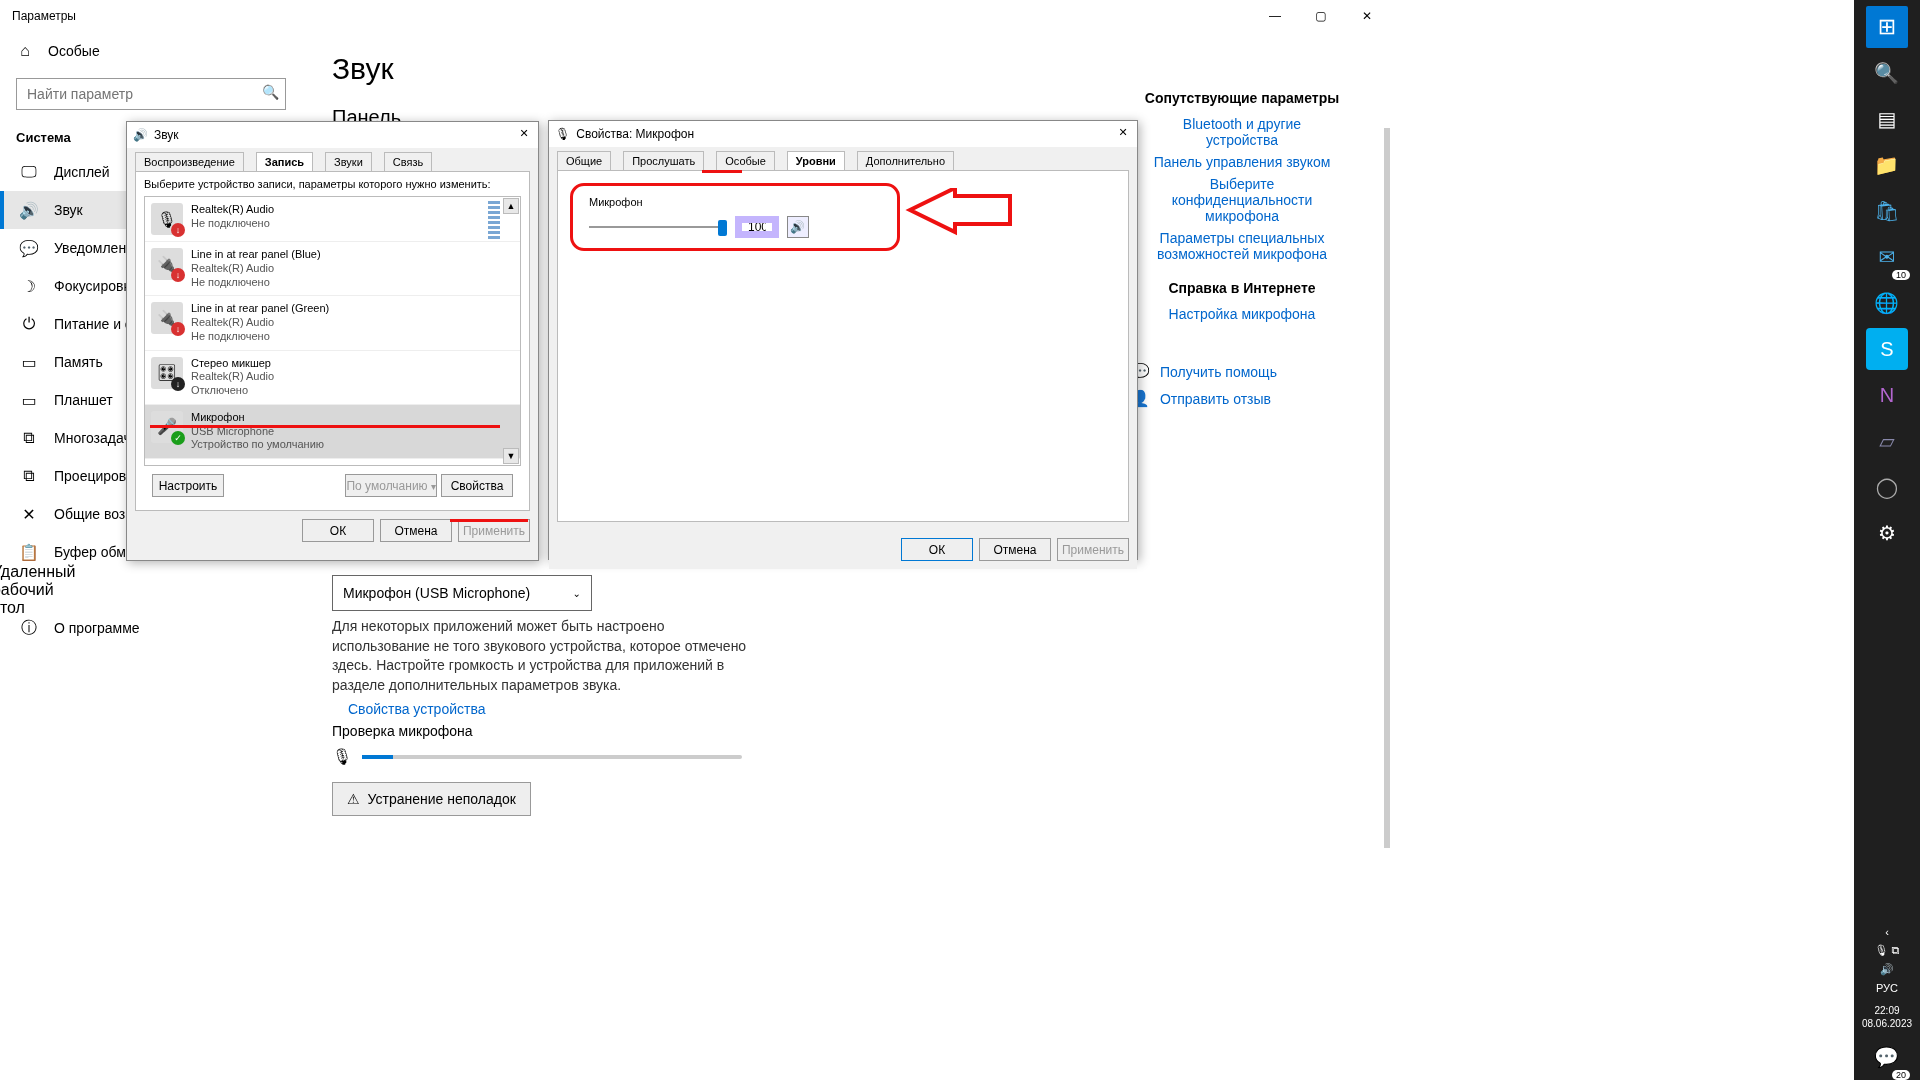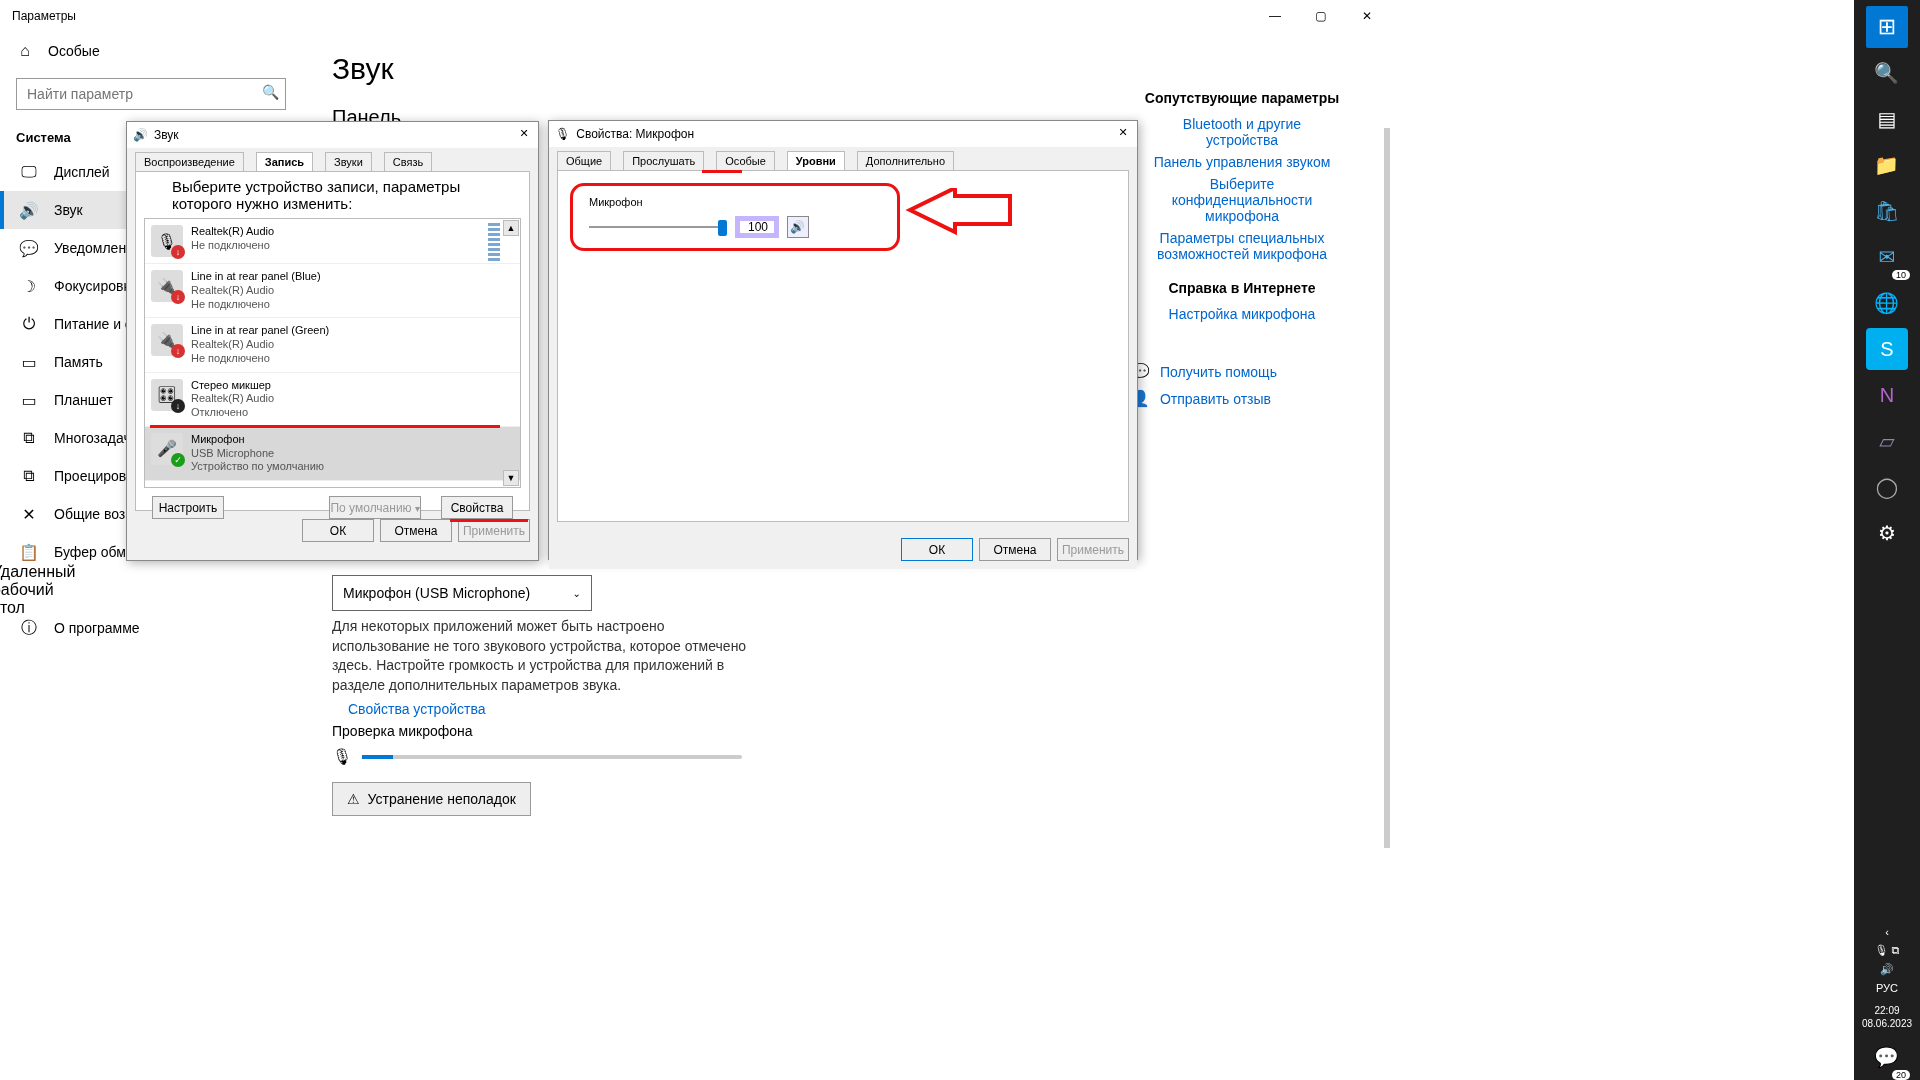--- a/index.html
+++ b/index.html
@@ -42,55 +42,55 @@
 
 
 .classic-dialog { position: absolute; background: #f0f0f0; border: 1px solid #888; box-shadow: 2px 2px 10px rgba(0,0,0,.3); }
 .sound-dialog { left: 126px; top: 121px; width: 413px; height: 440px; }
 .dialog-titlebar { height: 26px; display: flex; align-items: center; padding: 0 6px; background: #fff; font-size: 12px; gap: 6px; position: relative; }
 .dialog-close { position: absolute; right: 6px; top: 5px; width: 16px; height: 16px; font-size: 11px; text-align: center; cursor: pointer; }
 .tabstrip { display: flex; padding: 4px 8px 0 8px; gap: 12px; font-size: 11px; }
 .tab { padding: 3px 8px; border: 1px solid #bbb; border-bottom: none; background: #f0f0f0; cursor: pointer; }
 .tab.active { background: #fff; font-weight: 600; }
 .tab-panel { background: #fff; border: 1px solid #bbb; margin: 0 8px; padding: 6px 8px; height: 340px; position: relative; }
-.instruction { font-size: 15px; margin-bottom: 6px; margin-left: 28px; }
+.instruction { font-size: 11px; margin-bottom: 6px; }
 .device-list { border: 1px solid #bbb; height: 270px; overflow: hidden; position: relative; }
 .device-item { display: flex; gap: 8px; padding: 6px 6px; border-bottom: 1px solid #eee; cursor: pointer; }
 .device-item.selected { background: #d8d8d8; }
 .dev-icon { width: 32px; height: 32px; background: #ddd; border-radius: 3px; display: flex; align-items: center; justify-content: center; font-size: 16px; position: relative; flex-shrink: 0; }
 .dev-badge { position: absolute; right: -2px; bottom: -2px; width: 14px; height: 14px; border-radius: 50%; font-size: 9px; display: flex; align-items: center; justify-content: center; color: #fff; }
 .dev-badge.red { background: #d83131; }
 .dev-badge.green { background: #1a9e1a; }
 .dev-badge.black { background: #222; }
 .dev-text { font-size: 11px; line-height: 1.25; }
 .dev-name { font-weight: 400; color: #000; }
 .dev-sub { color: #555; }
 .dev-status { color: #555; }
 .device-scroll-up, .device-scroll-down { position: absolute; right: 1px; width: 16px; height: 16px; background: #e8e8e8; border: 1px solid #bbb; font-size: 9px; text-align: center; line-height: 14px; cursor: pointer; }
 .device-scroll-up { top: 1px; }
 .device-scroll-down { bottom: 1px; }
 .device-meter { position: absolute; right: 20px; width: 12px; background: repeating-linear-gradient(0deg,#7aa7d4 0 3px,#fff 3px 5px); }
-.dlg-footer-row { display: flex; gap: 20px; padding: 8px; justify-content: flex-start; }
+.dlg-footer-row { display: flex; gap: 4px; padding: 8px; justify-content: flex-start; }
 .win-btn { min-width: 72px; height: 23px; border: 1px solid #999; background: #efefef; font-size: 12px; cursor: pointer; }
 .win-btn.disabled { color: #999; }
 .win-btn.primary { border: 1px solid #0078d4; }
 .dlg-bottom { display: flex; gap: 6px; padding: 8px; justify-content: flex-end; background: #f0f0f0; }
 .red-underline-1 { position: absolute; left: 150px; top: 425px; width: 350px; height: 3px; background: #e11; z-index: 5; }
 .red-underline-2 { position: absolute; left: 450px; top: 519px; width: 78px; height: 3px; background: #e11; z-index: 5; }
 .red-underline-3 { position: absolute; left: 702px; top: 170px; width: 40px; height: 3px; background: #e11; z-index: 20; }
 
 
 .props-dialog { left: 548px; top: 120px; width: 590px; height: 440px; }
 .props-panel { background: #fff; border: 1px solid #bbb; margin: 0 8px 8px 8px; height: 352px; padding: 12px; position: relative; }
 .level-box { border: 3px solid #e11; border-radius: 14px; padding: 10px 16px; width: 330px; }
 .level-label { font-size: 11px; margin-bottom: 8px; }
 .level-row { display: flex; align-items: center; gap: 8px; }
 .slider-track { width: 138px; height: 2px; background: #999; position: relative; }
 .slider-thumb { position: absolute; right: 0; top: -6px; width: 9px; height: 16px; background: #0078d4; cursor: pointer; border-radius: 2px;}
-.level-val { width: 44px; height: 22px; border: 5px solid #c4b5fd; text-align: right; padding: 2px 6px; font-size: 12px; }
+.level-val { width: 44px; height: 22px; border: 7px solid #c4b5fd; text-align: right; padding: 2px 6px; font-size: 12px; }
 .mute-btn { width: 22px; height: 22px; border: 1px solid #888; background: #eef; display: flex; align-items: center; justify-content: center; font-size: 12px; cursor: pointer; }
 .big-arrow { position: absolute; left: 905px; top: 188px; z-index: 30; }
 
 
 .taskbar { position: absolute; right: 0; top: 0; width: 66px; height: 1080px; background: #1f1f1f; display: flex; flex-direction: column; align-items: center; padding-top: 4px; }
 .tb-icon { width: 42px; height: 42px; margin: 2px 0; display: flex; align-items: center; justify-content: center; font-size: 20px; color: #fff; cursor: pointer; border-radius: 2px; }
 .tb-start { background: #0078d4; font-size: 22px; }
 .tb-spacer { flex: 1; }
 .tb-tray { width: 100%; display: flex; flex-direction: column; align-items: center; gap: 6px; padding: 6px 0; }
 .tb-tray div { color: #fff; font-size: 11px; cursor: pointer; }

